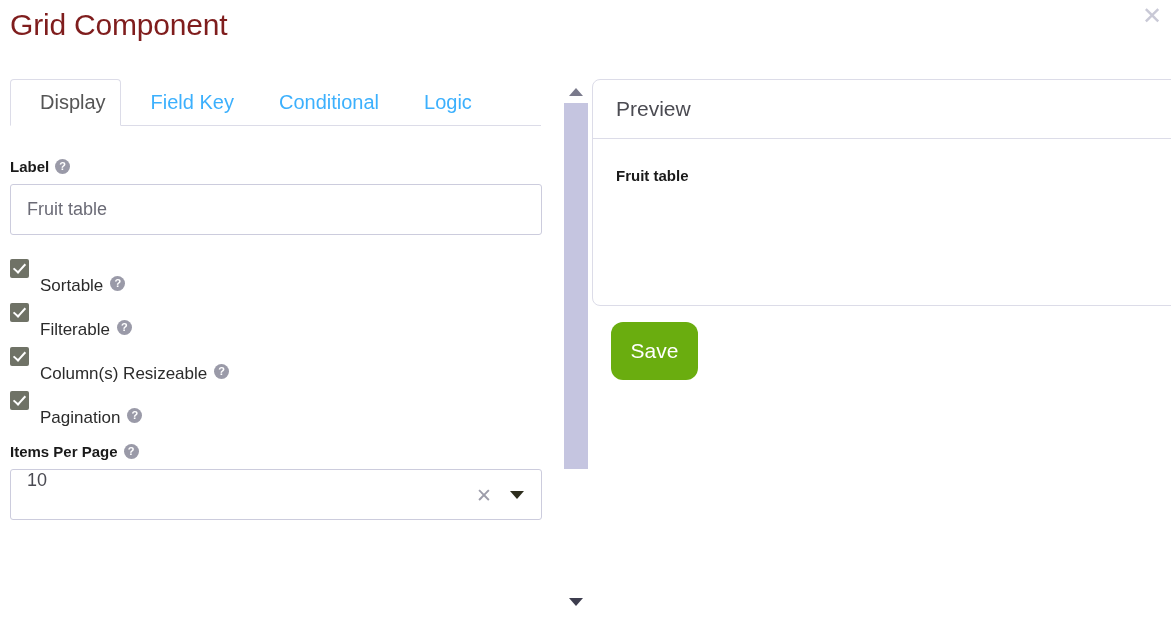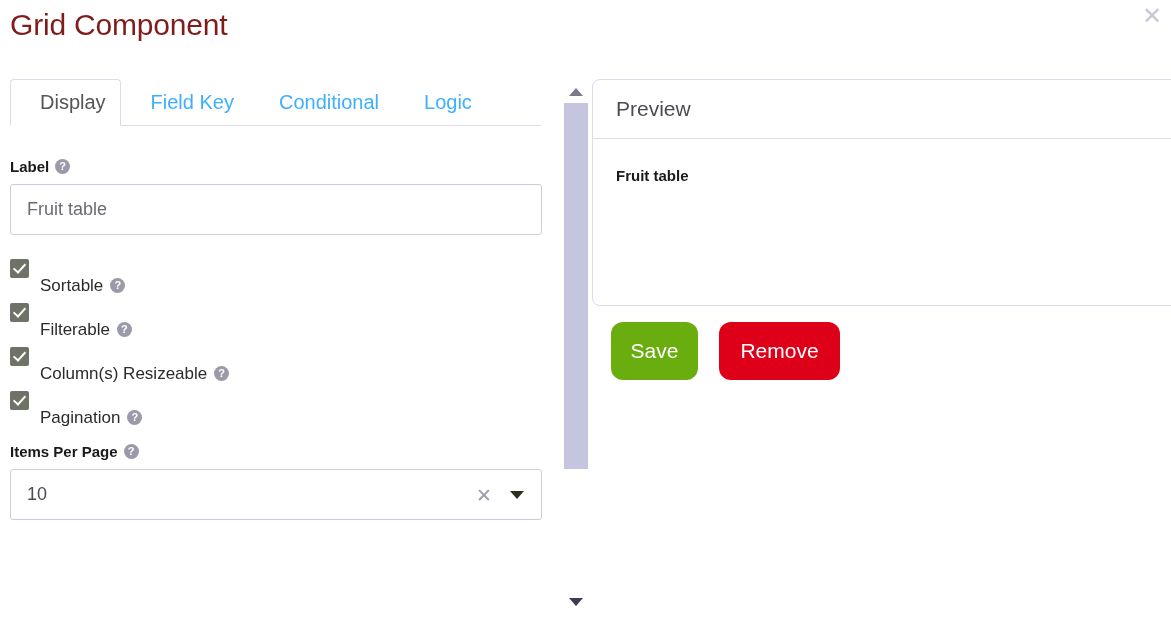--- a/index.html
+++ b/index.html
@@ -152,41 +152,40 @@
     width: 5px;
     height: 10px;
     border: solid #ffffff;
     border-width: 0 2.4px 2.4px 0;
     transform: rotate(42deg);
   }
   .cbox-label {
     font-size: 17px;
     color: #2b2b2b;
     display: flex;
-    align-items: center;
     gap: 7px;
     white-space: nowrap;
     margin-top: 35px;
   }
 
   .select-wrap {
     position: relative;
     width: 532px;
     height: 51px;
     margin-top: 9px;
   }
   .select-box {
     box-sizing: border-box;
     width: 100%;
     height: 100%;
     border: 1px solid #ccccdd;
     border-radius: 3px;
     background: #ffffff;
     display: flex;
-    align-items: center;
+    align-items: flex-start;
     padding: 0 16px;
     font-size: 18px;
     color: #4a4a52;
     cursor: pointer;
   }
   .select-clear {
     position: absolute;
     right: 50px;
     top: 50%;
     transform: translateY(-50%);
@@ -369,14 +368,13 @@
 
 <div class="preview-panel">
   <div class="preview-header">Preview</div>
   <div class="preview-body">
     <div class="preview-field-title">Fruit table</div>
   </div>
 </div>
 
 <div class="button-row">
   <div class="btn btn-save">Save</div>
-  <div class="btn btn-remove">Remove</div>
 </div>
 
 </body></html>

